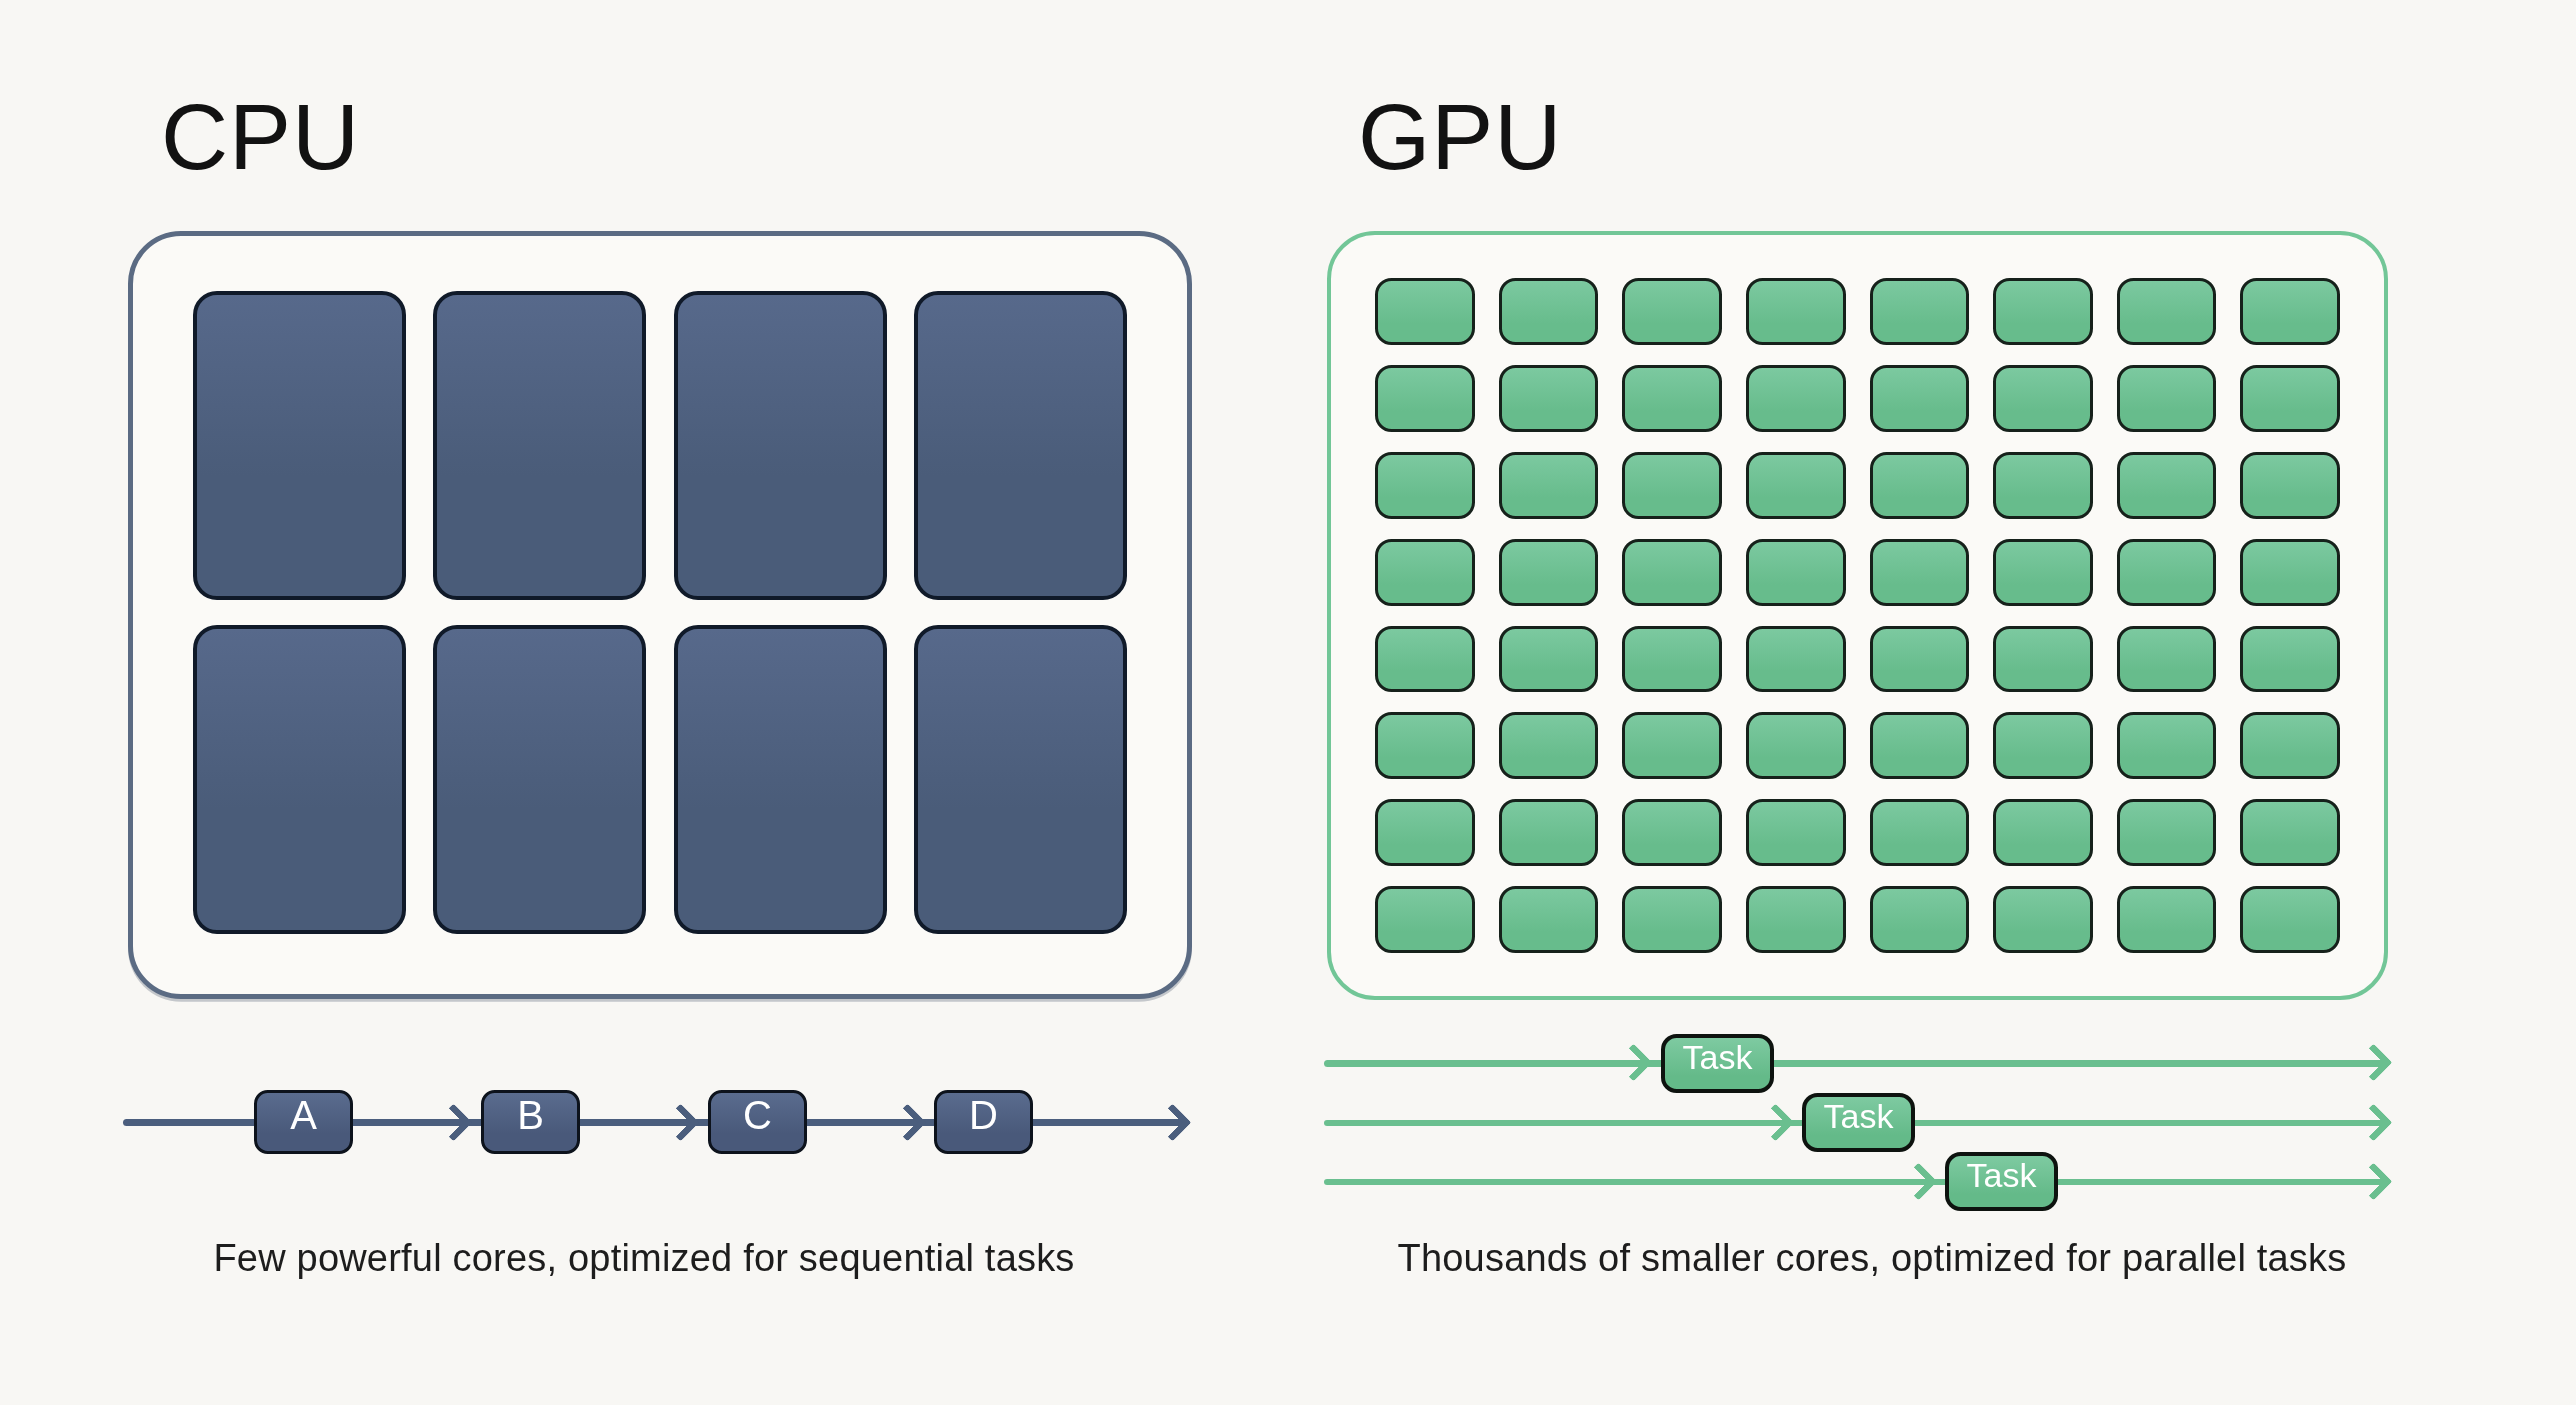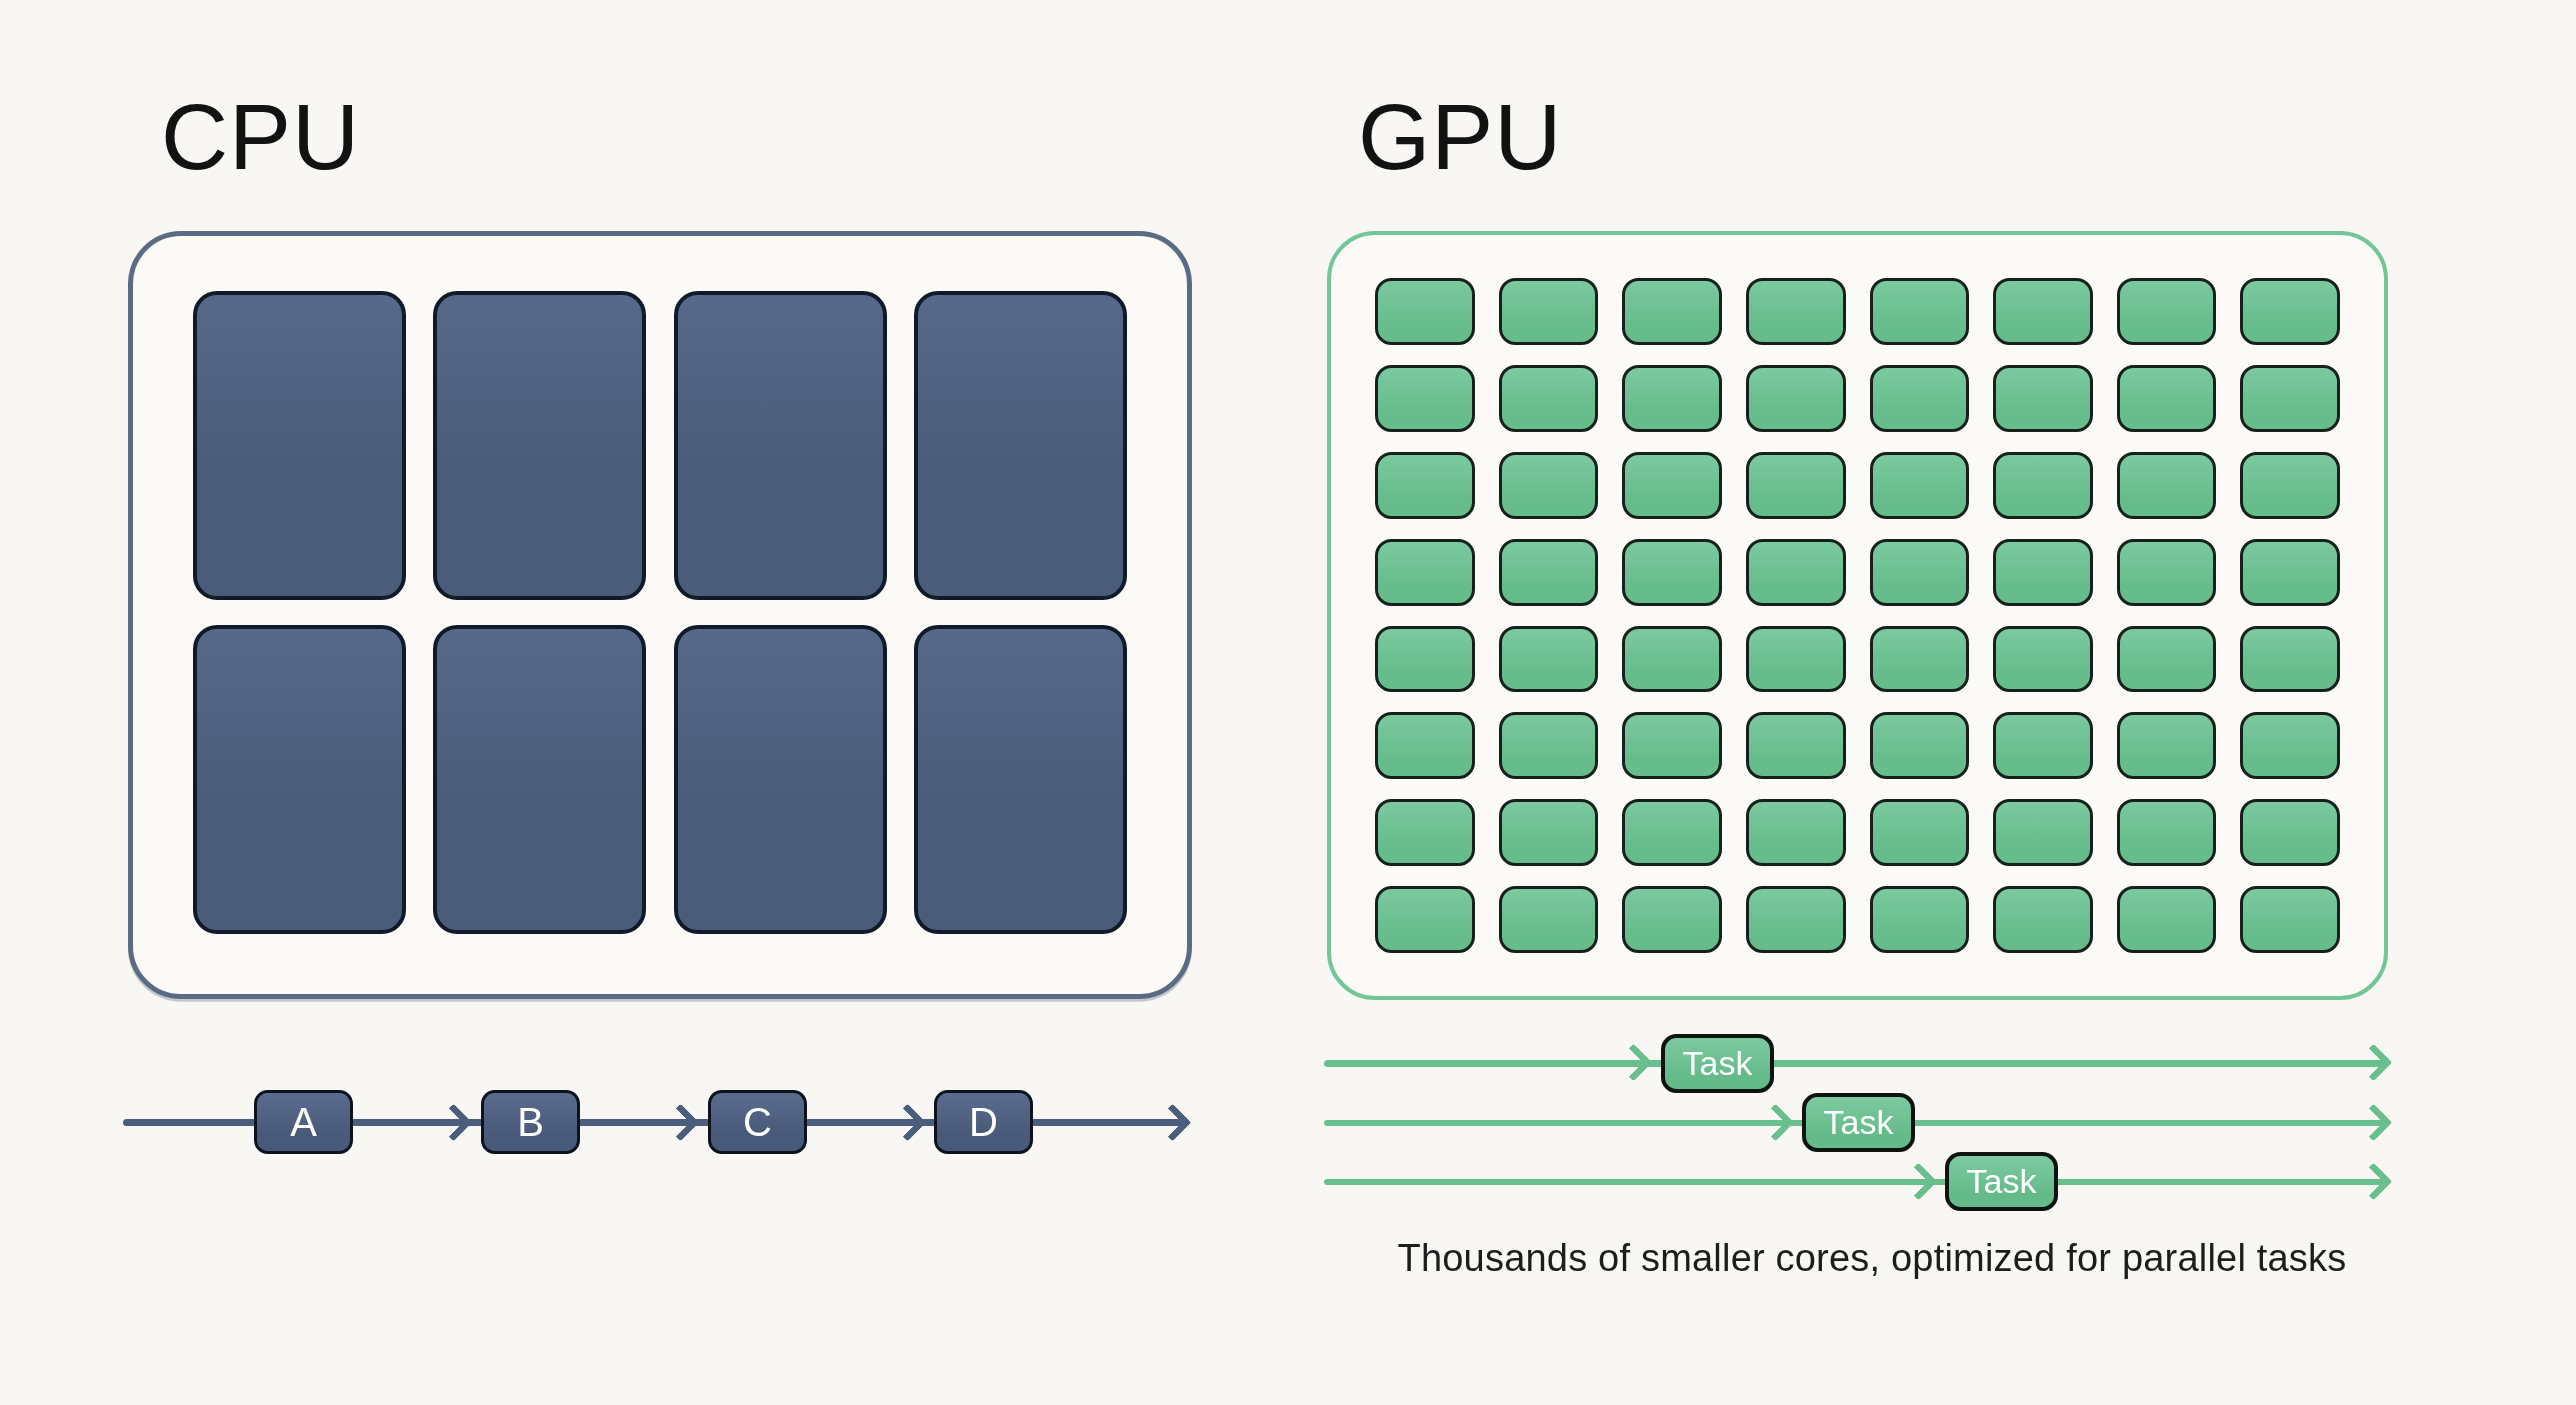--- a/index.html
+++ b/index.html
@@ -59,21 +59,21 @@
 
   .chev{
     position:absolute;width:20px;height:20px;box-sizing:content-box;
     border-top:7.3px solid var(--flow,#4b5e7d);border-right:7.3px solid var(--flow,#4b5e7d);
     border-radius:3.7px;transform:rotate(45deg);
   }
   .cpu-flow .chev{top:25px;}
   .lane .chev{top:15.6px;border-top-color:var(--flow,#6abf8f);border-right-color:var(--flow,#6abf8f);}
 
   .fbox{
-    position:absolute;box-sizing:border-box;display:flex;align-items:center;justify-content:center;
+    position:absolute;box-sizing:border-box;display:flex;justify-content:center;
     color:#fff;
   }
   .cpu-fbox{
     top:6.4px;width:99px;height:64px;
     background:linear-gradient(180deg,#5a6c8e 0%,#49597a 70%);
     border:3.7px solid #0d131c;border-radius:13.7px;
     font-size:40px;
   }
   .gpu-fbox{
     top:0;width:113px;height:59px;
@@ -116,20 +116,21 @@
       <div class="chev" style="left: 544px;"></div>
       <div class="fbox cpu-fbox" style="left: 585px;">
         <span>C</span>
       </div>
       <div class="chev" style="left: 771px;"></div>
       <div class="fbox cpu-fbox" style="left: 811px;">
         <span>D</span>
       </div>
       <div class="chev" style="left: 1036px;"></div>
     </div>
+  <div class="caption">Few powerful cores, optimized for sequential tasks</div>
 </div>
 
 <div class="panel panel-gpu" style="--accent: #72c697; --core: #67bc8c; --coreBorder: #16211b; --flow: #6abf8f;">
   <div class="chip-title">GPU</div>
   <div class="chip gpu-chip">
 
   <div class="core gpu-core"></div>
       <div class="core gpu-core"></div>
       <div class="core gpu-core"></div>
       <div class="core gpu-core"></div>

